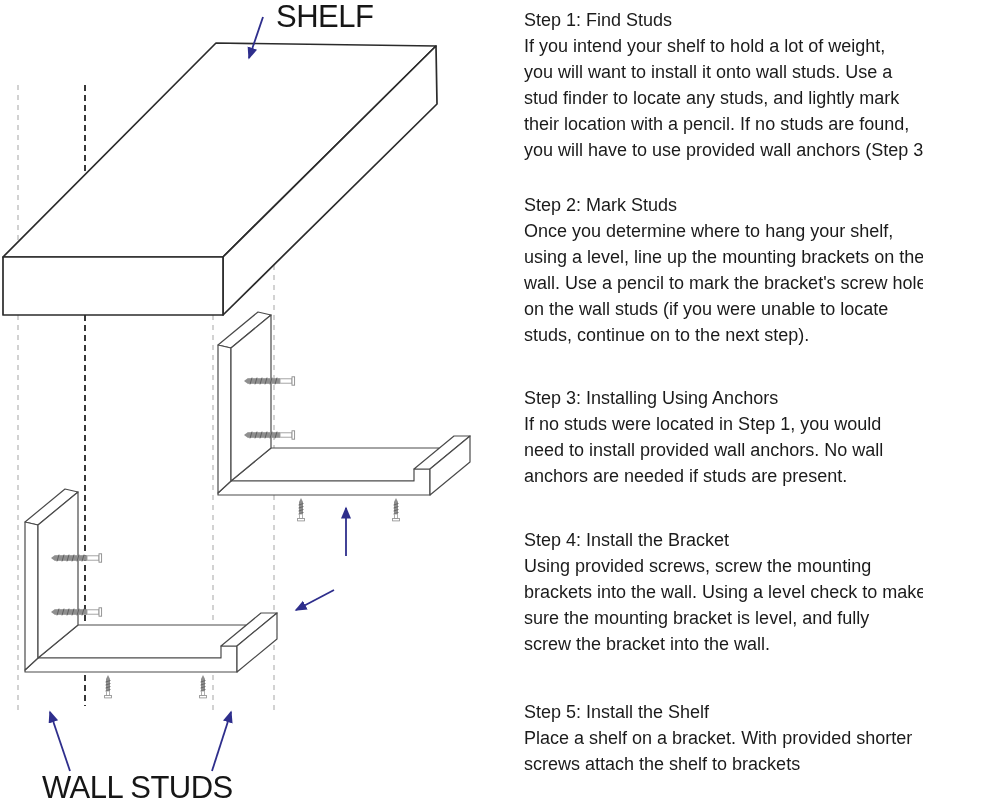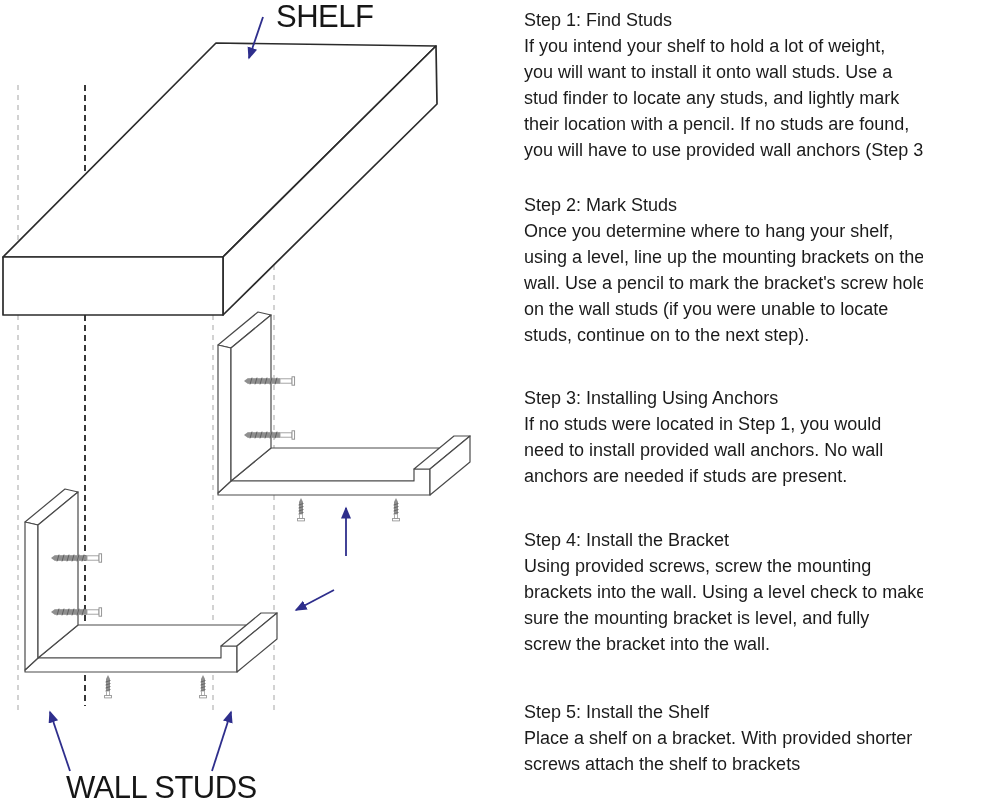--- a/index.html
+++ b/index.html
@@ -22,21 +22,21 @@
     position: absolute;
     color: #161616;
     font-size: 31px;
     font-weight: 500;
     letter-spacing: -0.5px;
     white-space: nowrap;
     line-height: 1.05;
   }
   .label-shelf      { left: 276px; top: 1px; }
   .label-brackets   { left: 334px; top: 562px; }
-  .label-wall-studs { left: 42px;  top: 772px; margin-left: 24px; }
+  .label-wall-studs { left: 42px;  top: 772px; }
   .steps-col {
     position: absolute;
     left: 524px; top: 0;
     width: 470px;
     height: 806px;
   }
   .step {
     position: absolute;
     left: 0;
     width: 470px;

